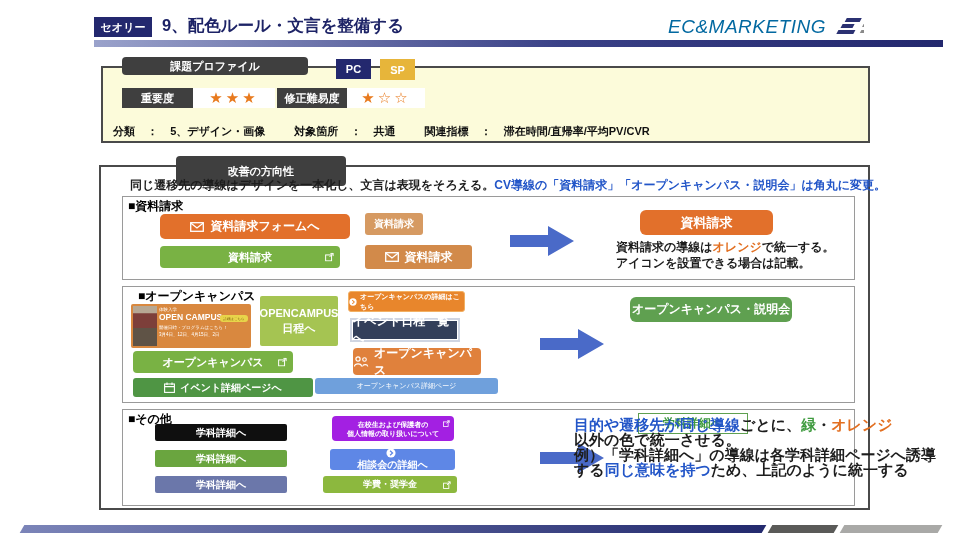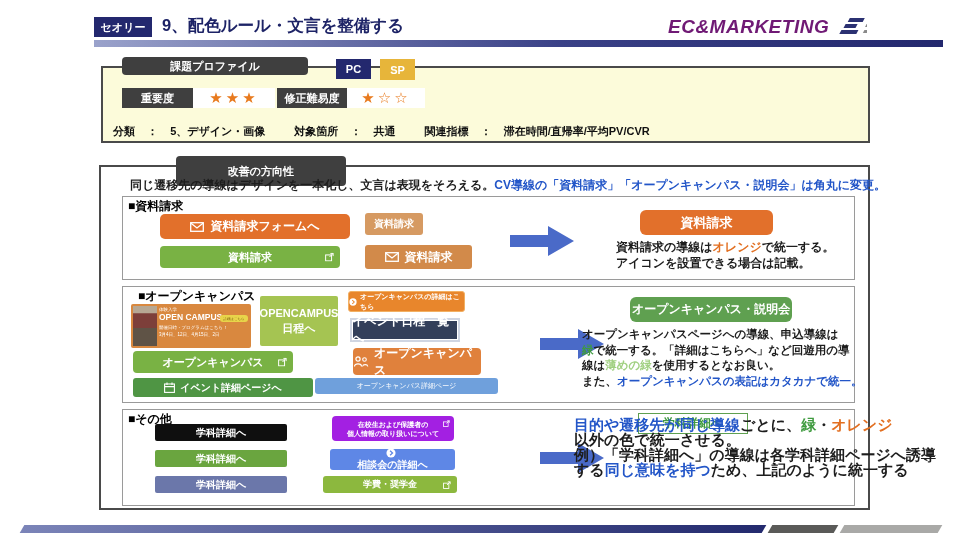--- a/index.html
+++ b/index.html
@@ -25,21 +25,21 @@
 
 <div id="stage">
 
   <div class="abs ctr" style="left:94px;top:17px;width:58px;height:20px;background:#23286e;color:#fff;font-weight:bold;font-size:11px;">
     <span>セオリー</span>
   </div>
   <div class="abs" style="left:162px;top:15px;font-size:16.5px;font-weight:bold;color:#1d2366;">9、配色ルール・文言を整備する</div>
   <div class="abs" style="left:94px;top:40px;width:849px;height:7px;background:linear-gradient(90deg,#9aa2cb,#3a4187 55%,#23286e);"></div>
 
   <div class="abs" style="left:668px;top:12px;display:flex;align-items:flex-end;">
-    <span style="font-style:italic;font-weight:bold;font-size:19px;color:#701a75;letter-spacing:.5px;text-align:right;">EC&amp;MARKETING</span>
+    <span style="font-style:italic;font-weight:normal;font-size:19px;color:#0369a1;letter-spacing:.5px;text-align:right;">EC&amp;MARKETING</span>
     <span style="margin-left:4px;">
       <svg width="34" height="26" viewBox="0 0 34 26">
         <g transform="skewX(-28)" fill="#2b3172">
           <rect x="20" y="6" width="15" height="4"></rect>
           <rect x="19" y="12" width="12" height="4"></rect>
           <rect x="18" y="18" width="17" height="4"></rect>
         </g>
         <g transform="skewX(-28)" fill="#8a8a8a">
           <rect x="38" y="0" width="4" height="3"></rect>
             <rect x="44" y="0" width="4" height="3"></rect>
@@ -217,26 +217,20 @@
 
   <div class="abs" style="left:540px;top:329px;">
     <svg width="64" height="30" viewBox="0 0 64 30">
         <path d="M0 9 H38 V0 L64 15 L38 30 V21 H0 Z" fill="#4a6ac8"></path>
       </svg>
   </div>
 
   <div class="btn" style="left:630px;top:297px;width:162px;height:25px;background:#5fa050;border-radius:6px;font-size:12px;">
     <span>オープンキャンパス・説明会</span>
   </div>
-  <div class="abs note" style="left:582px;top:327px;font-size:11.5px;line-height:15.5px;">
-    <div class="rich"><span class="c-k">オープンキャンパスページへの導線、申込導線は</span></div>
-    <div class="rich"><span class="c-green">緑</span><span class="c-k">で統一する。「詳細はこちらへ」など回遊用の導</span></div>
-    <div class="rich"><span class="c-k">線は</span><span class="c-lightgreen">薄めの緑</span><span class="c-k">を使用するとなお良い。</span></div>
-    <div class="rich"><span class="c-k">また、</span><span class="c-blue">オープンキャンパスの表記はカタカナで統一。</span></div>
-  </div>
 
   <div class="abs" style="left:122px;top:409px;width:733px;height:97px;border:1.5px solid #9a9a9a;background:#fff;"></div>
   <div class="abs sect-title" style="left:128px;top:411px;">■その他</div>
 
   <div class="btn" style="left:155px;top:424px;width:132px;height:17px;background:#0f0f0f;border-radius:2px;font-size:10px;">
     <span>学科詳細へ</span>
   </div>
   <div class="btn" style="left:155px;top:450px;width:132px;height:17px;background:#6aa53f;border-radius:2px;font-size:10px;">
     <span>学科詳細へ</span>
   </div>

